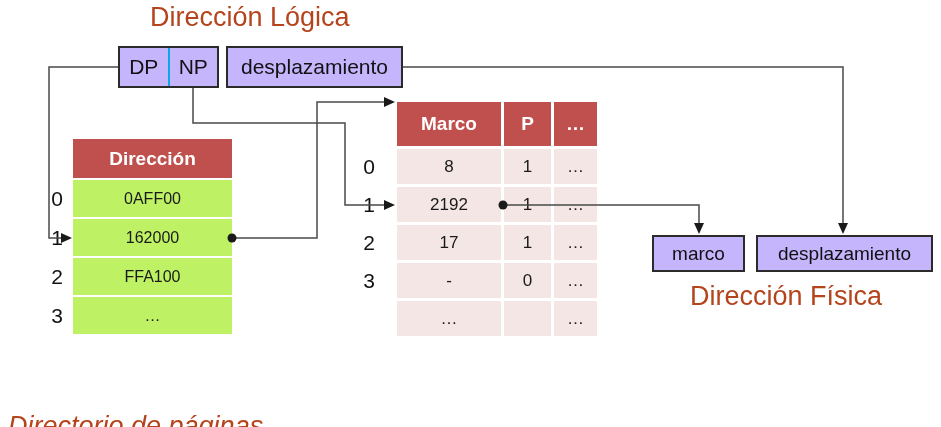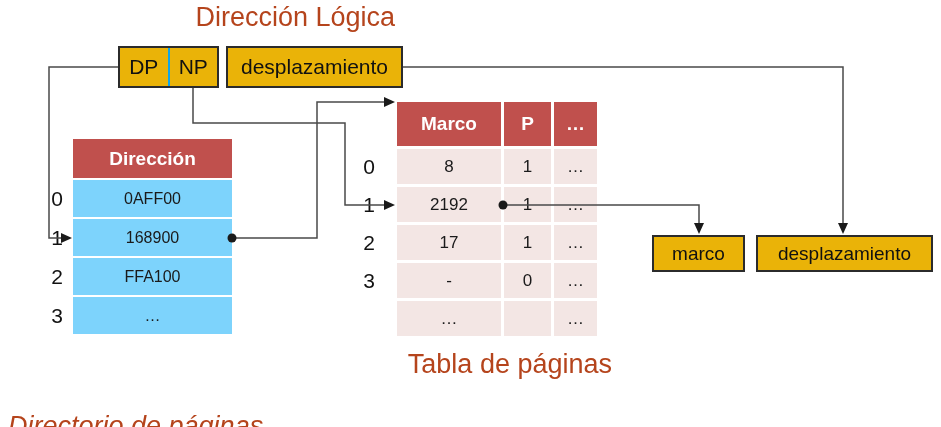--- a/index.html
+++ b/index.html
@@ -2,39 +2,39 @@
 <html><head>
 <meta charset="utf-8">
 <style>
   html,body{margin:0;padding:0;background:#ffffff;}
   #stage{
     position:relative;width:941px;height:427px;background:#ffffff;
     font-family:"Liberation Sans",sans-serif;overflow:hidden;
   }
   
   .cap{position:absolute;color:#b5441c;font-size:27px;line-height:1.1;white-space:nowrap;}
-  .cap.center{text-align:right;}
+  .cap.center{text-align:left;}
   
   .abox{
-    position:absolute;box-sizing:border-box;background:#eab308;border:2px solid #2b2b2b;
+    position:absolute;box-sizing:border-box;background:#c4b5fd;border:2px solid #2b2b2b;
     display:flex;align-items:center;justify-content:center;color:#111;
   }
   .abox.top{height:42px;font-size:21px;}
   .abox.bottom{height:37px;font-size:19px;}
   .dpnp{display:flex;align-items:stretch;padding:0;}
   .dpnp .cell{flex:1;display:flex;align-items:center;justify-content:center;}
   .dpnp .cell + .cell{border-left:2px solid #0ea5e9;}
   
   .tblcol{position:absolute;display:flex;flex-direction:column;gap:2px;}
   .tblcol .hdr{
     background:#c0504d;color:#ffffff;font-weight:bold;font-size:19px;
     height:39px;display:flex;align-items:center;justify-content:center;
   }
   .tblcol .row{
-    background:#7dd3fc;color:#1a1a1a;font-size:16px;
+    background:#bef264;color:#1a1a1a;font-size:16px;
     height:37px;display:flex;align-items:center;justify-content:center;
   }
   
   .pt{position:absolute;display:flex;flex-direction:column;gap:3px;}
   .ptrow{display:flex;gap:3px;}
   .ptrow > div{
     background:#f3e6e4;color:#1a1a1a;font-size:17px;height:35px;
     display:flex;align-items:center;justify-content:center;
   }
   .ptrow.hdr > div{background:#c0504d;color:#ffffff;font-weight:bold;font-size:19px;height:44px;}
@@ -58,21 +58,21 @@
   <div class="abox top" style="left:226px;top:46px;width:177px;">desplazamiento</div>
 
   <span class="idx" style="left:46px;top:188px;">0</span>
   <span class="idx" style="left:46px;top:227px;">1</span>
   <span class="idx" style="left:46px;top:266px;">2</span>
   <span class="idx" style="left:46px;top:305px;">3</span>
 
   <div class="tblcol" style="left:73px;top:139px;width:159px;">
     <div class="hdr">Dirección</div>
     <div class="row">0AFF00</div>
-    <div class="row">168900</div>
+    <div class="row">162000</div>
     <div class="row">FFA100</div>
     <div class="row">…</div>
   </div>
   <div class="cap" style="left:8px;top:412px;font-style:italic;">Directorio de páginas</div>
 
   <span class="idx" style="left:358px;top:156px;">0</span>
   <span class="idx" style="left:358px;top:194px;">1</span>
   <span class="idx" style="left:358px;top:232px;">2</span>
   <span class="idx" style="left:358px;top:270px;">3</span>
 
@@ -101,24 +101,24 @@
       <div class="c1">-</div>
       <div class="c2">0</div>
       <div class="c3">…</div>
     </div>
     <div class="ptrow">
       <div class="c1">…</div>
       <div class="c2"></div>
       <div class="c3">…</div>
     </div>
   </div>
-  <div class="cap center" style="left:380px;top:350px;width:232px;">Tabla de páginas</div>
 
   <div class="abox bottom" style="left:652px;top:235px;width:93px;">marco</div>
   <div class="abox bottom" style="left:756px;top:235px;width:177px;">desplazamiento</div>
+  <div class="cap center" style="left:690px;top:282px;width:215px;">Dirección Física</div>
 
   <svg id="wires" width="941" height="427" viewBox="0 0 941 427">
     <g fill="none" stroke="#4a4a4a" stroke-width="1.5">
 
       <path d="M118,67 H49 V238 H62"></path>
 
       <path d="M193,88 V123 H345 V205 H384"></path>
 
       <path d="M232,238 H317 V102 H384"></path>
 

